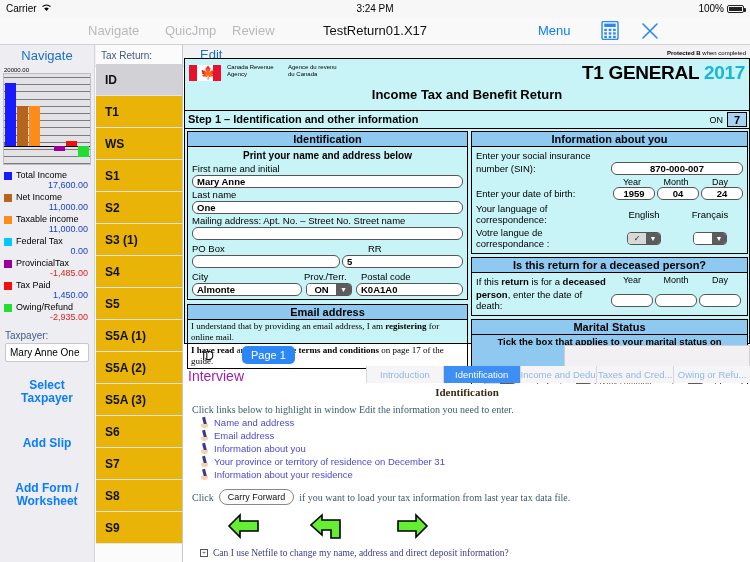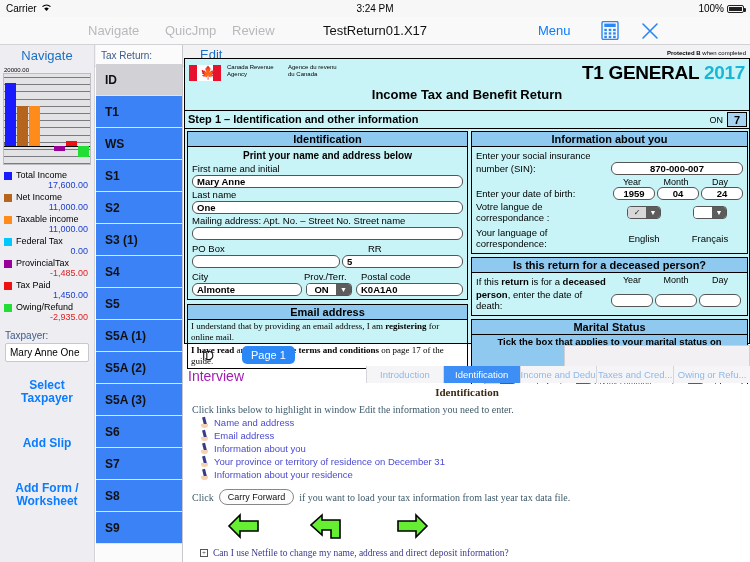--- a/index.html
+++ b/index.html
@@ -78,21 +78,21 @@
 
   
   .formscol {
     position:absolute; left:96px; top:45px; width:87px; height:517px;
     background:#fbfbfb; border-right:1px solid #c8c8cc;
   }
   .fc-title { font-size:10px; color:#3d5a8a; padding:5px 0 3px 5px; }
   .fc-item {
     height:32px; line-height:32px; padding-left:9px;
     font-size:12px; font-weight:bold; color:#111;
-    border-bottom:1px solid #e4e4e8; background:#3b82f6;
+    border-bottom:1px solid #e4e4e8; background:#eab308;
   }
   .fc-item.sel { background:#d2d2d6; }
 
   
   .mainarea { position:absolute; left:184px; top:58px; width:566px; height:504px; background:#fff; }
 
   .t1form {
     position:absolute; left:0; top:0; width:566px; height:286px;
     background:#c9f4f7; border:1px solid #000;
   }
@@ -437,39 +437,39 @@
               </div>
             </div>
             <div class="row" style="align-items:center">
               <div class="flbl" style="width:155px">Enter your date of birth:</div>
               <div class="ymd">
                 <div class="cell">1959</div>
                 <div class="cell">04</div>
                 <div class="cell">24</div>
               </div>
             </div>
+            <div class="row" style="margin-top:2px; align-items:center">
+              <div class="flbl" style="width:135px">Your language of correspondence:</div>
+              <div class="flbl" style="width:66px; text-align:center">English</div>
+              <div class="flbl" style="width:66px; text-align:center">Français</div>
+            </div>
             <div class="row" style="align-items:center">
               <div class="flbl" style="width:135px">Votre langue de correspondance :</div>
               <div style="width:66px; display:flex; justify-content:center">
                 <div class="chkdrop">
                   <div class="v">✓</div>
                   <div class="a">▼</div>
                 </div>
               </div>
               <div style="width:66px; display:flex; justify-content:center">
                 <div class="chkdrop">
                   <div class="v empty"></div>
                   <div class="a">▼</div>
                 </div>
               </div>
-            </div>
-            <div class="row" style="margin-top:2px; align-items:center">
-              <div class="flbl" style="width:135px">Your language of correspondence:</div>
-              <div class="flbl" style="width:66px; text-align:center">English</div>
-              <div class="flbl" style="width:66px; text-align:center">Français</div>
             </div>
           </div>
 
           <div class="secthead" style="margin-top:3px">Is this return for a deceased person?</div>
           <div class="panel">
             <div class="row">
               <div class="flbl" style="width:135px">
                 <span>If this </span><b>return</b><span> is for a </span><b>deceased</b>
               </div>
               <div class="ymdhdr">

